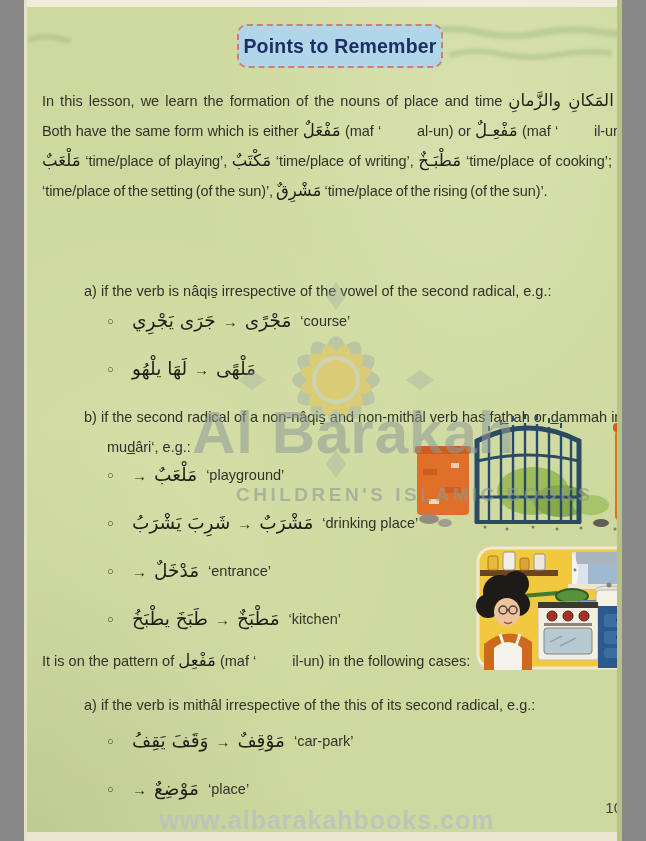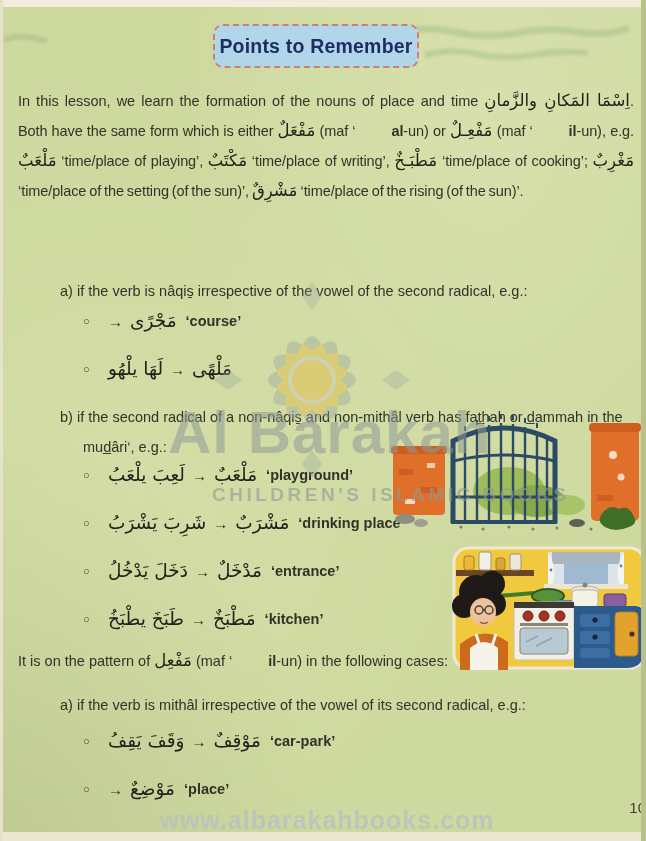--- a/index.html
+++ b/index.html
@@ -1,17 +1,17 @@
 <!DOCTYPE html>
 <html><head>
 <meta charset="utf-8">
 <style>
   html,body{margin:0;padding:0;background:#888;}
   .page{
-    position:relative;width:646px;height:841px;margin:0 auto;
+    position:relative;width:598px;height:841px;margin:0 auto;
     background:#ced99f;
     background-image:
       radial-gradient(ellipse at 75% 12%, rgba(255,255,230,.20), transparent 45%),
       radial-gradient(ellipse at 20% 60%, rgba(255,255,220,.12), transparent 50%),
       radial-gradient(ellipse at 0% 100%, rgba(60,70,30,.10), transparent 35%);
     font-family:"Liberation Sans",sans-serif;color:#33322a;overflow:hidden;
   }
   .edge-top{position:absolute;top:0;left:0;right:0;height:7px;background:#f1ecdb;}
   .edge-bottom{position:absolute;bottom:0;left:0;right:0;height:9px;background:#ebe6d0;}
   .edge-right{position:absolute;right:0;top:0;bottom:0;width:5px;background:#b7c189;}
@@ -27,34 +27,34 @@
   .tblock{position:absolute;left:18px;width:616px;font-size:14.5px;line-height:30px;}
   .p-intro{top:86px;text-align:justify;text-align-last:justify;}
   .p-forms{top:116px;text-align:justify;word-spacing:-1px;letter-spacing:-0.1px;}
   .h-pattern1{top:232px;}
   .h-pattern2{top:646px;}
   .case{padding-left:42px;}
   .c-1a{top:276px;}
   .c-1b{top:402px;width:560px;padding-left:65px;text-indent:-23px;}
   .c-2a{top:690px;}
 
-  .b{font-weight:bold;padding-left:36px;}
+  .b{font-weight:normal;padding-left:36px;}
   .ar{direction:rtl;unicode-bidi:isolate;font-family:"DejaVu Sans",sans-serif;
       font-size:1.14em;color:#1f1f18;}
 
   .ex-group{position:absolute;left:18px;width:600px;}
   .g-1a{top:304px;}
   .g-1b{top:458px;}
   .g-2a{top:724px;}
   .ex-row{display:flex;align-items:center;gap:7px;height:34px;margin-bottom:14px;
           padding-left:65px;font-size:14.5px;}
   .ex-row .bullet{font-size:11px;color:#3c3c34;width:14px;margin-right:4px;}
   .ex-row .ar{font-size:18.5px;line-height:34px;}
   .ex-row .arrow{font-size:15px;color:#2a2a22;}
-  .ex-row .gloss{color:#33322a;margin-left:2px;font-weight:bold;}
+  .ex-row .gloss{color:#33322a;margin-left:2px;}
 
   .illus{position:absolute;}
   .illus-gate{left:391px;top:411px;width:252px;height:124px;}
   .illus-kitchen{left:452px;top:546px;width:194px;height:124px;}
 
   .wm{position:absolute;pointer-events:none;}
   .wm-mandala{left:210px;top:278px;width:204px;height:204px;opacity:.5;}
   .wm-brand{left:168px;top:398px;width:420px;font-size:60px;font-weight:bold;
             color:#8e9a97;opacity:.55;letter-spacing:1px;font-family:"Liberation Sans",sans-serif;}
   .wm-tagline{left:212px;top:484px;width:420px;font-size:19px;color:#8e9a97;opacity:.6;
@@ -80,64 +80,63 @@
   <div class="title-box">
     <span>Points to Remember</span>
   </div>
 
   <div class="tblock p-intro"><span>In this lesson, we learn the formation of the nouns of place and time </span><span class="ar" dir="rtl">اِسْمَا المَكانِ والزَّمانِ</span><span>.</span></div>
   <div class="tblock p-forms"><span>Both have the same form which is either </span><span class="ar" dir="rtl">مَفْعَلٌ</span><span> (maf ‘</span><span class="b">al</span><span>-un) or </span><span class="ar" dir="rtl">مَفْعِـلٌ</span><span> (maf ‘</span><span class="b">il</span><span>-un), e.g. </span><span class="ar" dir="rtl">مَلْعَبٌ</span><span> ‘time/place of playing’, </span><span class="ar" dir="rtl">مَكْتَبٌ</span><span> ‘time/place of writing’, </span><span class="ar" dir="rtl">مَطْبَـخٌ</span><span> ‘time/place of cooking’; </span><span class="ar" dir="rtl">مَغْرِبٌ</span><span> ‘time/place of the setting (of the sun)’, </span><span class="ar" dir="rtl">مَشْرِقٌ</span><span> ‘time/place of the rising (of the sun)’.</span></div>
   <div class="tblock case c-1a"><span>a) if the verb is nâqis̱ irrespective of the vowel of the second radical, e.g.:</span></div>
   <div class="ex-group g-1a">
       <div class="ex-row">
         <span class="bullet">○</span>
+        <span class="ar" dir="rtl">جَرَى يَجْرِي</span>
         <span class="arrow">→</span>
         <span class="ar" dir="rtl">مَجْرًى</span>
         <span class="gloss">‘course’</span>
       </div>
       <div class="ex-row">
         <span class="bullet">○</span>
         <span class="ar" dir="rtl">لَهَا يلْهُو</span>
         <span class="arrow">→</span>
         <span class="ar" dir="rtl">مَلْهًى</span>
       </div>
     </div>
   <div class="tblock case c-1b"><span>b) if the second radical of a non-nâqis̱ and non-mithâl verb has fat̲hah or d̲ammah in the mud̲âri‘, e.g.:</span></div>
   <div class="ex-group g-1b">
       <div class="ex-row">
         <span class="bullet">○</span>
-        <span class="ar" dir="rtl">لَعِبَ يلْعَبُ</span>
         <span class="arrow">→</span>
         <span class="ar" dir="rtl">مَلْعَبٌ</span>
         <span class="gloss">‘playground’</span>
       </div>
       <div class="ex-row">
         <span class="bullet">○</span>
         <span class="ar" dir="rtl">شَرِبَ يَشْرَبُ</span>
         <span class="arrow">→</span>
         <span class="ar" dir="rtl">مَشْرَبٌ</span>
         <span class="gloss">‘drinking place’</span>
       </div>
       <div class="ex-row">
         <span class="bullet">○</span>
-        <span class="ar" dir="rtl">دَخَلَ يَدْخُلُ</span>
         <span class="arrow">→</span>
         <span class="ar" dir="rtl">مَدْخَلٌ</span>
         <span class="gloss">‘entrance’</span>
       </div>
       <div class="ex-row">
         <span class="bullet">○</span>
         <span class="ar" dir="rtl">طَبَخَ يطْبَخُ</span>
         <span class="arrow">→</span>
         <span class="ar" dir="rtl">مَطْبَخٌ</span>
         <span class="gloss">‘kitchen’</span>
       </div>
     </div>
   <div class="tblock h-pattern2"><span>It is on the pattern of </span><span class="ar" dir="rtl">مَفْعِل</span><span> (maf ‘</span><span class="b">il</span><span>-un) in the following cases:</span></div>
-  <div class="tblock case c-2a"><span>a) if the verb is mithâl irrespective of the vowel of its second radical, e.g.:</span></div>
+  <div class="tblock case c-2a"><span>a) if the verb is mithâl irrespective of the this of its second radical, e.g.:</span></div>
   <div class="ex-group g-2a">
       <div class="ex-row">
         <span class="bullet">○</span>
         <span class="ar" dir="rtl">وَقَفَ يَقِفُ</span>
         <span class="arrow">→</span>
         <span class="ar" dir="rtl">مَوْقِفٌ</span>
         <span class="gloss">‘car-park’</span>
       </div>
       <div class="ex-row">
         <span class="bullet">○</span>

